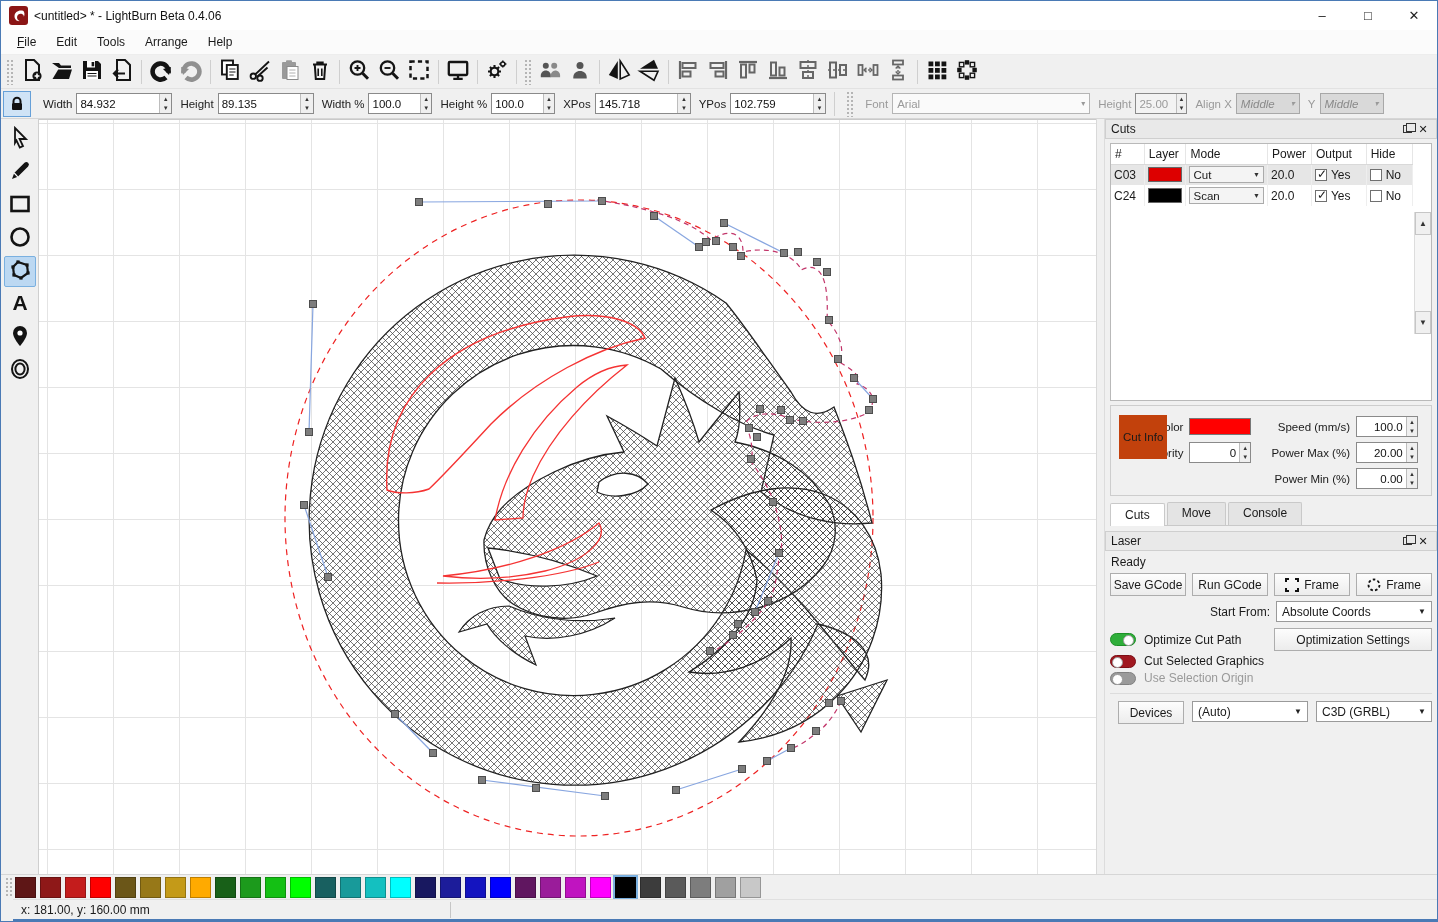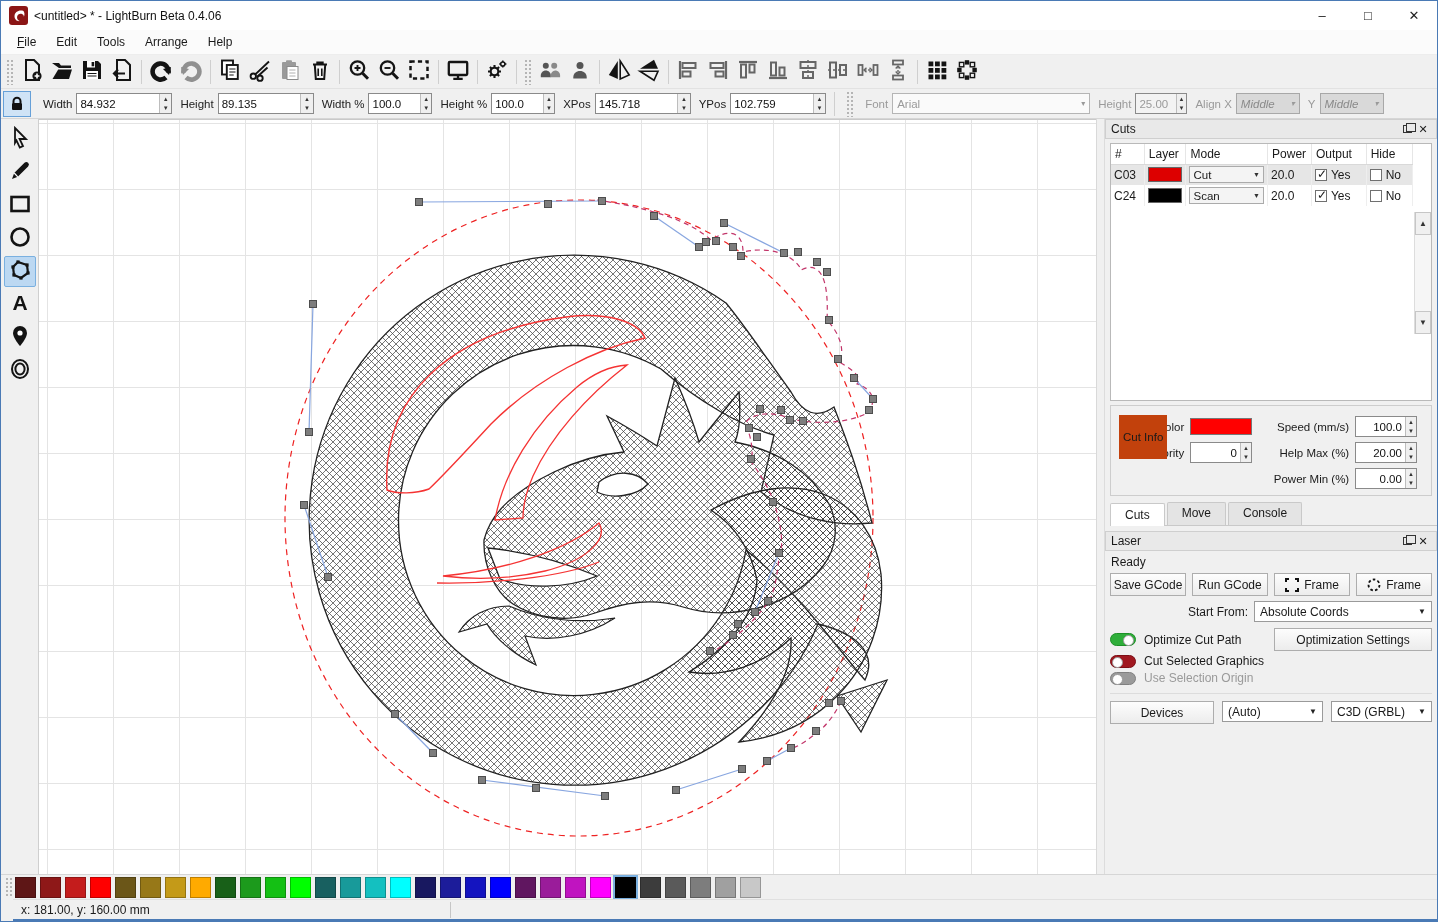--- a/index.html
+++ b/index.html
@@ -98,21 +98,21 @@
   .dd .dv { flex:1; white-space:nowrap; overflow:hidden; }
   .dd .da { font-size:8px; color:#222; margin-left:5px; }
   .optrow { display:flex; align-items:center; margin:3px 0; }
   .toggle { width:26px; height:13px; border-radius:7px; position:relative; margin-right:8px; flex:0 0 auto; }
   .toggle .knob { position:absolute; top:1px; width:11px; height:11px; border-radius:50%; background:#fff; border:1px solid #999; }
   .toggle.on { background:#2fae3a; border:1px solid #1d8f27; } .toggle.on .knob { right:1px; }
   .toggle.off-red { background:#a01820; border:1px solid #7c0f16; } .toggle.off-red .knob { left:1px; }
   .toggle.off-gray { background:#9a9a9a; border:1px solid #808080; } .toggle.off-gray .knob { left:1px; }
   .disabled-text { color:#9a9a9a; }
   .devrow { display:flex; gap:8px; margin-top:8px; border-top:1px solid #dcdcdc; padding-top:7px; }
-  .devbtn { width:104px; height:23px; border:1px solid #adadad; background:linear-gradient(#fdfdfd,#ececec); display:flex; align-items:center; justify-content:center; }
+  .devbtn { width:66px; height:23px; border:1px solid #adadad; background:linear-gradient(#fdfdfd,#ececec); display:flex; align-items:center; justify-content:center;margin-left:8px; }
 
   
   .palettebar { height:25px; background:#f0f0f0; border-top:1px solid #d6d6d6; display:flex; align-items:center; flex:0 0 auto; }
   .pal-grip { width:7px; height:20px; margin:0 3px 0 4px; background-image:radial-gradient(#b5b5b5 35%, transparent 40%); background-size:4px 4px; }
   .swatch { width:21px; height:21px; margin-right:4px; border:1px solid rgba(0,0,0,.25); }
   .swatch.selected { outline:2px solid #7ab0e0; outline-offset:0px; }
 
   
   .statusbar { height:22px; background:#f0f0f0; display:flex; align-items:center; font-size:12px; border-top:1px solid #e0e0e0; border-bottom:2px solid #4a7ab5; flex:0 0 auto;margin-left:12px; }
   .status-text { padding-left:8px; }
@@ -667,21 +667,21 @@
                 </div>
               </div>
             <div class="ci-label">Priority</div>
             <div class="spin ci-spin">
                 <input style="text-align: right;" value="0">
                 <div class="arrows">
                   <span>▲</span>
                   <span>▼</span>
                 </div>
               </div>
-            <div class="ci-label">Help Max (%)</div>
+            <div class="ci-label">Power Max (%)</div>
             <div class="spin ci-spin">
                 <input style="text-align: right;" value="20.00">
                 <div class="arrows">
                   <span>▲</span>
                   <span>▼</span>
                 </div>
               </div>
             <div></div>
               <div></div>
             <div class="ci-label">Power Min (%)</div>
@@ -727,21 +727,21 @@
             </div>
             <div class="sbtn">
               <svg width="14" height="14" viewBox="0 0 14 14">
                   <circle cx="7" cy="7" r="5.5" fill="none" stroke="#111" stroke-width="1.8" stroke-dasharray="2.6 2.2"></circle>
                 </svg>
               <span>Frame</span>
             </div>
           </div>
           <div class="startfrom">
             <span>Start From:</span>
-            <div class="dd" style="width:178px">
+            <div class="dd" style="width:156px">
                 <span class="dv">Absolute Coords</span>
                 <span class="da">▼</span>
               </div>
           </div>
           <div class="optrow">
             <span class="toggle on">
                 <span class="knob"></span>
               </span>
             <span style="flex:1">Optimize Cut Path</span>
             <div class="sbtn" style="flex:0 0 158px">

